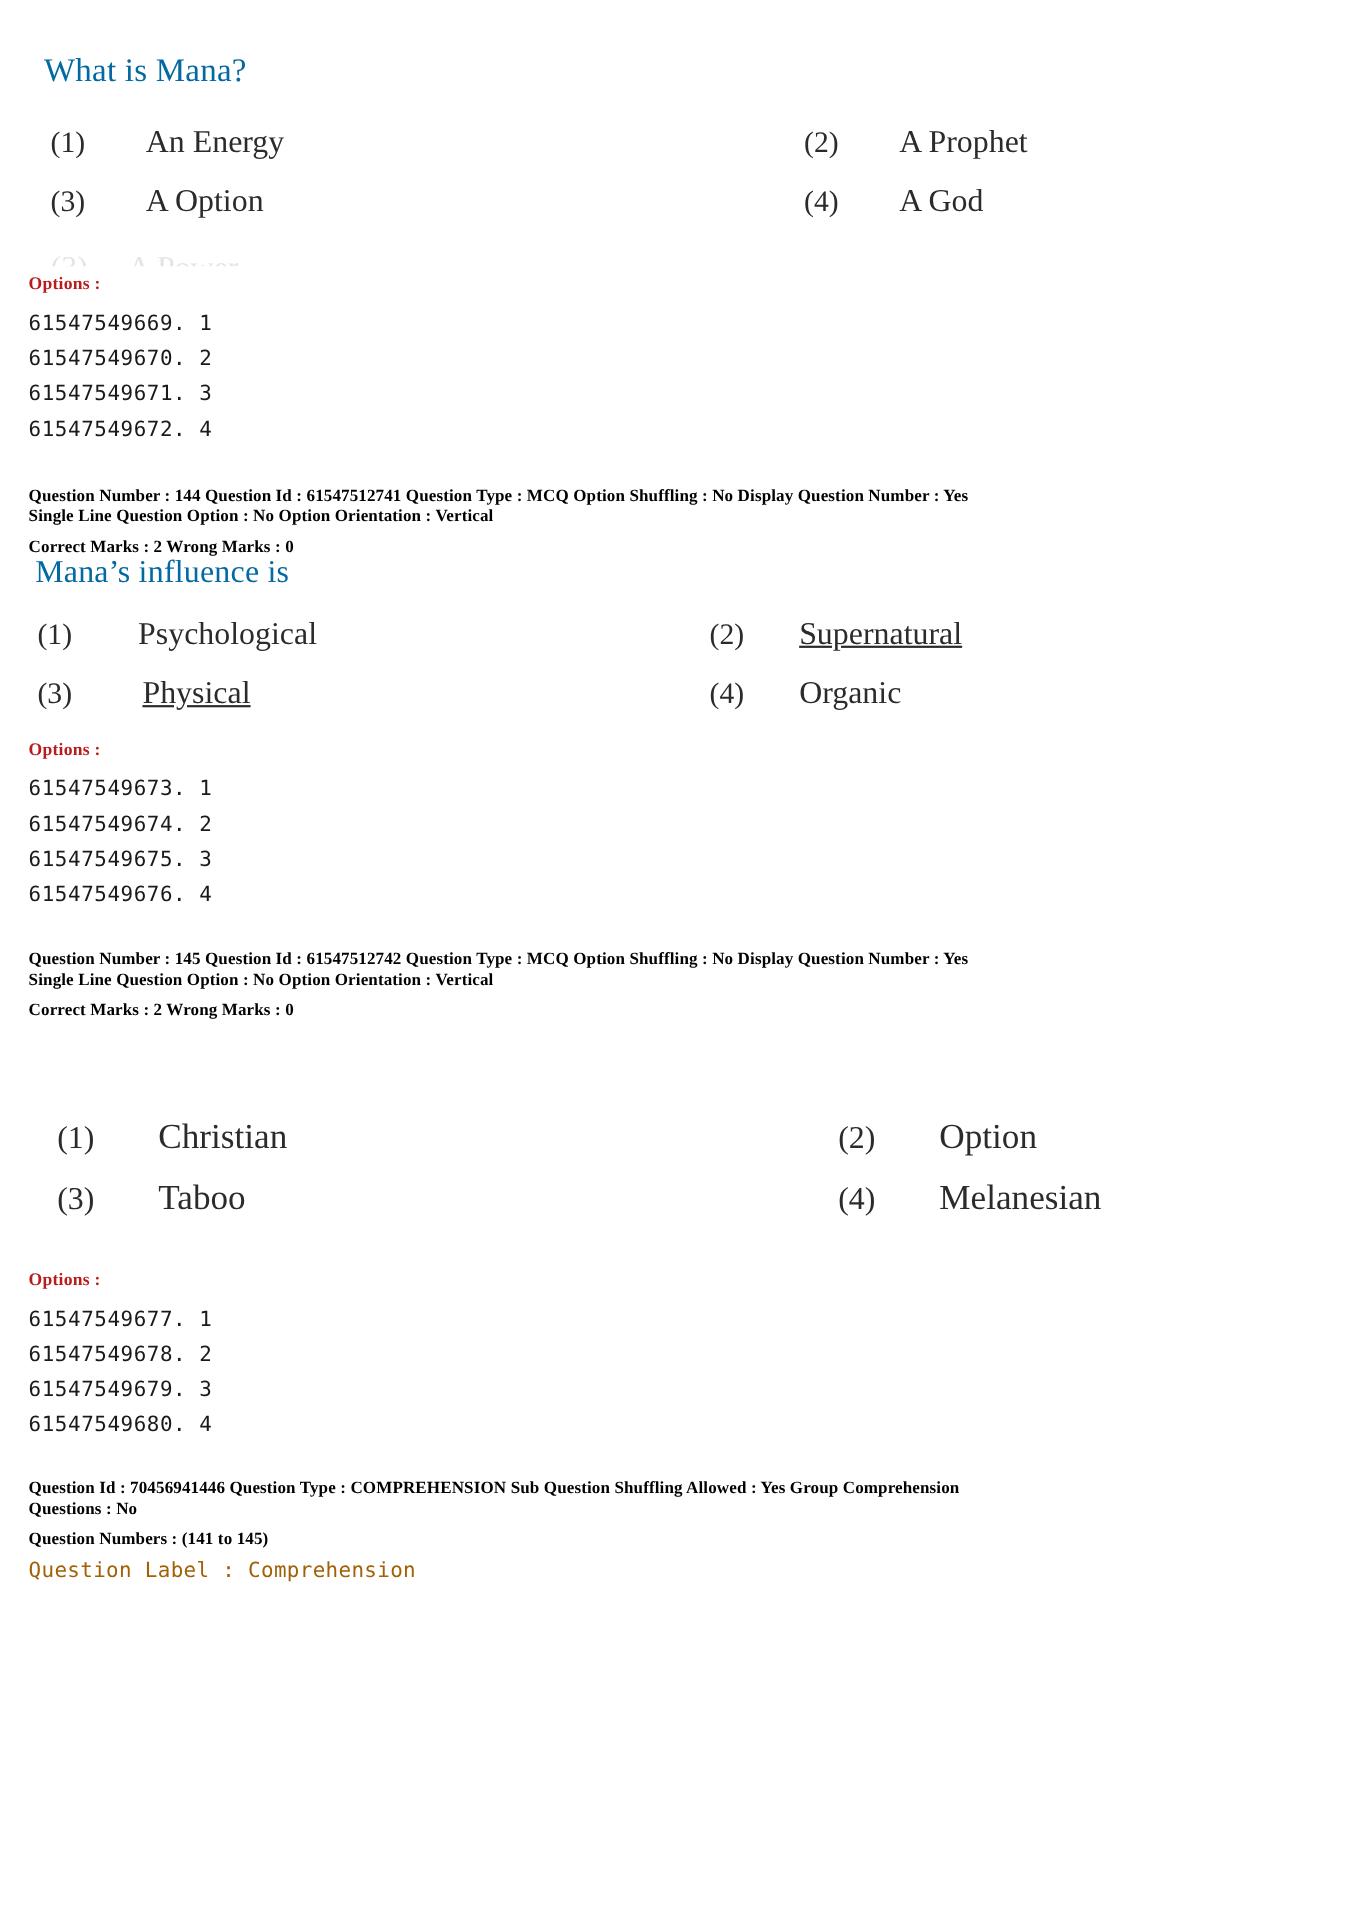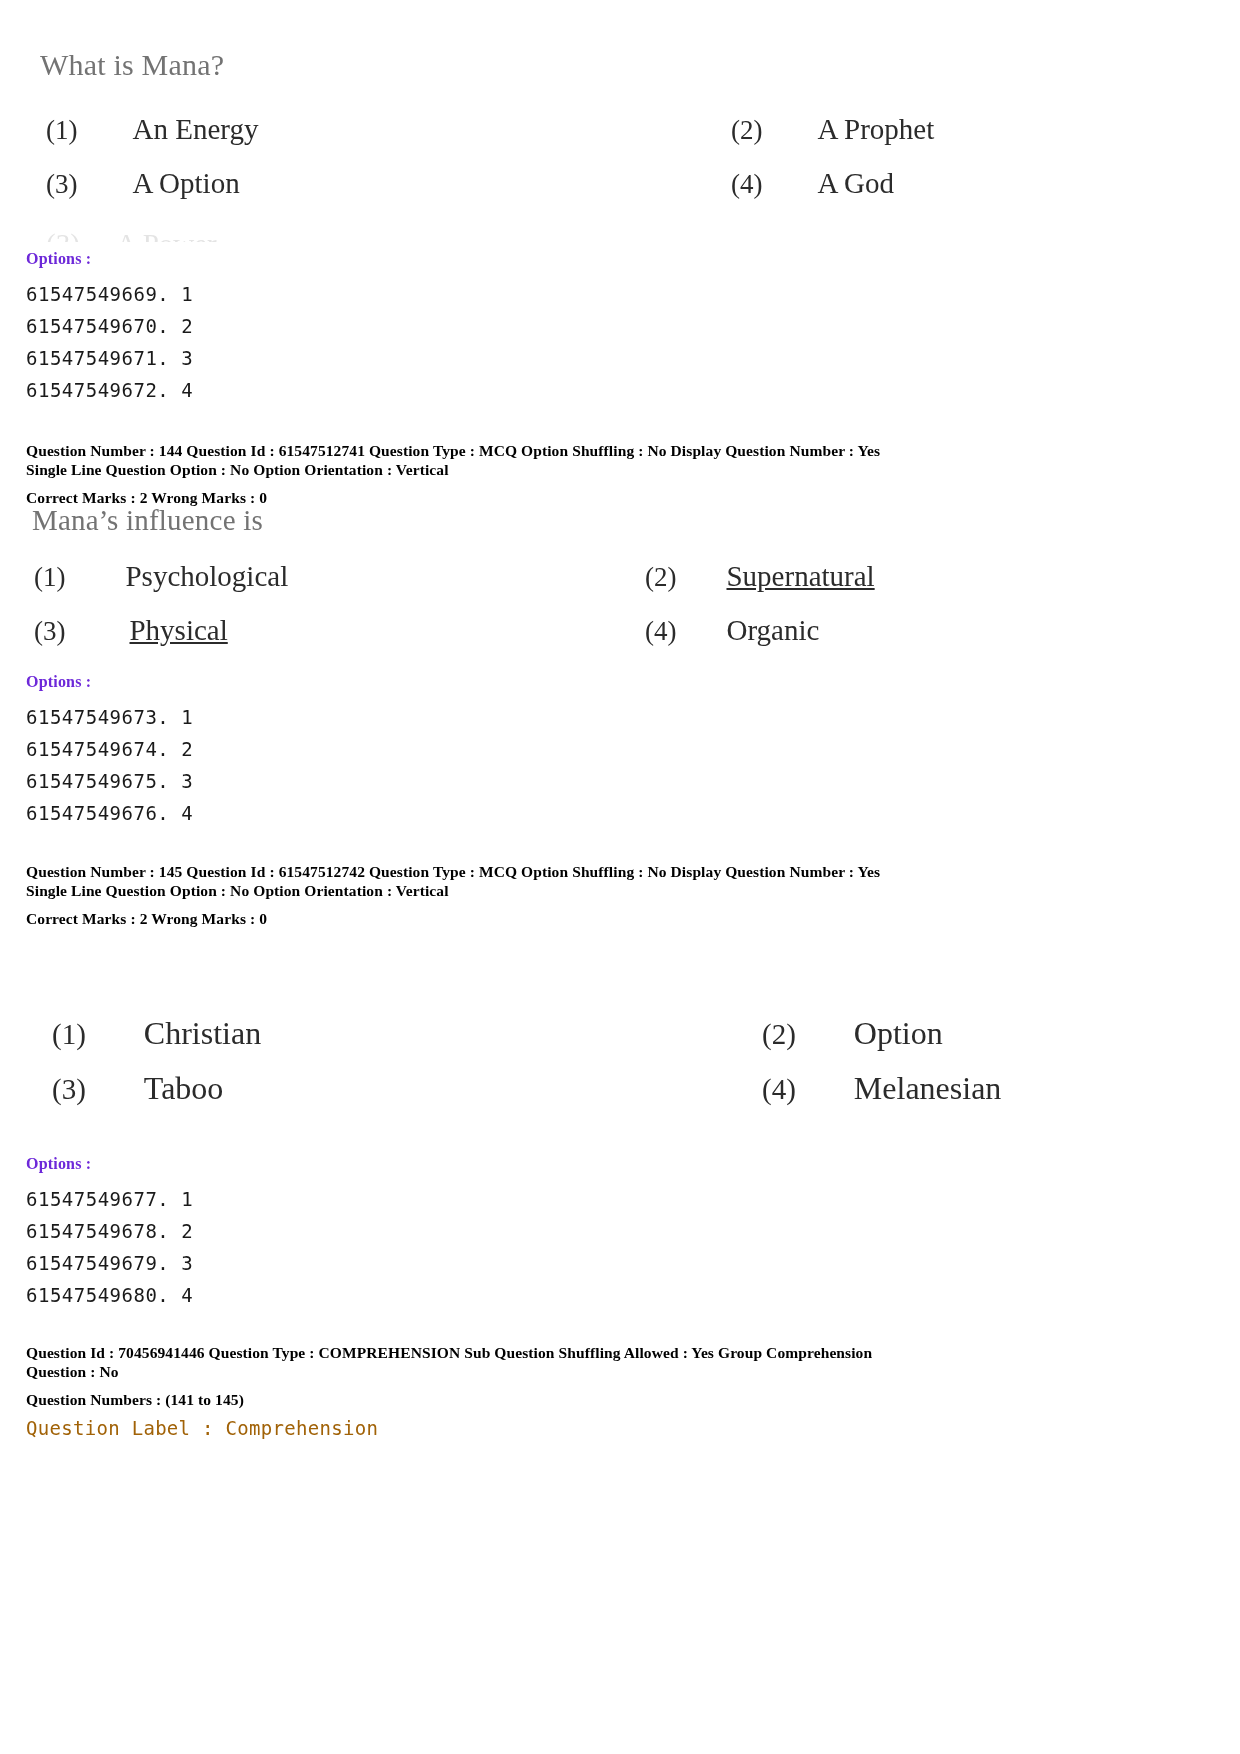--- a/index.html
+++ b/index.html
@@ -21,21 +21,21 @@
     height: 1754px;
     padding: 0;
     box-sizing: border-box;
   }
 
   
   .stem {
     font-family: "Liberation Serif", "DejaVu Serif", serif;
     font-size: 30px;
     line-height: 1.15;
-    color: #737373;
+    color: #0369a1;
     letter-spacing: 0.2px;
     white-space: nowrap;
   }
   .stem.small { font-size: 29px; }
   .stem.big   { font-size: 33px; }
   .optrow {
     display: block;
     position: relative;
     height: 54px;
   }
@@ -56,21 +56,21 @@
     font-size: 29px;
   }
   .opt.big .num { font-size: 29px; }
   .opt.big .txt { font-size: 32px; }
 
   
   .optionsLabel {
     font-family: "Liberation Serif", "DejaVu Serif", serif;
     font-weight: bold;
     font-size: 16px;
-    color: #6d28d9;
+    color: #b91c1c;
     letter-spacing: 0.2px;
   }
   .optid {
     font-family: "DejaVu Sans Mono", "Liberation Mono", monospace;
     font-size: 19px;
     color: #1a1a1a;
     letter-spacing: 0.5px;
     line-height: 32px;
     white-space: pre;
   }
@@ -225,19 +225,19 @@
   <div class="blk" style="left:26px; top:1155px;">
     <div class="optionsLabel">Options :</div>
     <div class="optid" style="margin-top:10px;">61547549677. 1</div>
     <div class="optid">61547549678. 2</div>
     <div class="optid">61547549679. 3</div>
     <div class="optid">61547549680. 4</div>
   </div>
 
   <div class="blk" style="left:26px; top:1343px; width:1190px;">
     <div class="meta">Question Id : 70456941446  Question Type : COMPREHENSION  Sub Question Shuffling Allowed : Yes  Group Comprehension</div>
-    <div class="meta">Question : No</div>
+    <div class="meta">Questions : No</div>
     <div class="metaGap"></div>
     <div class="meta">Question Numbers : (141 to 145)</div>
     <div class="qlabel" style="margin-top:8px;">Question Label : Comprehension</div>
   </div>
 
 </div>
 
 </body></html>

